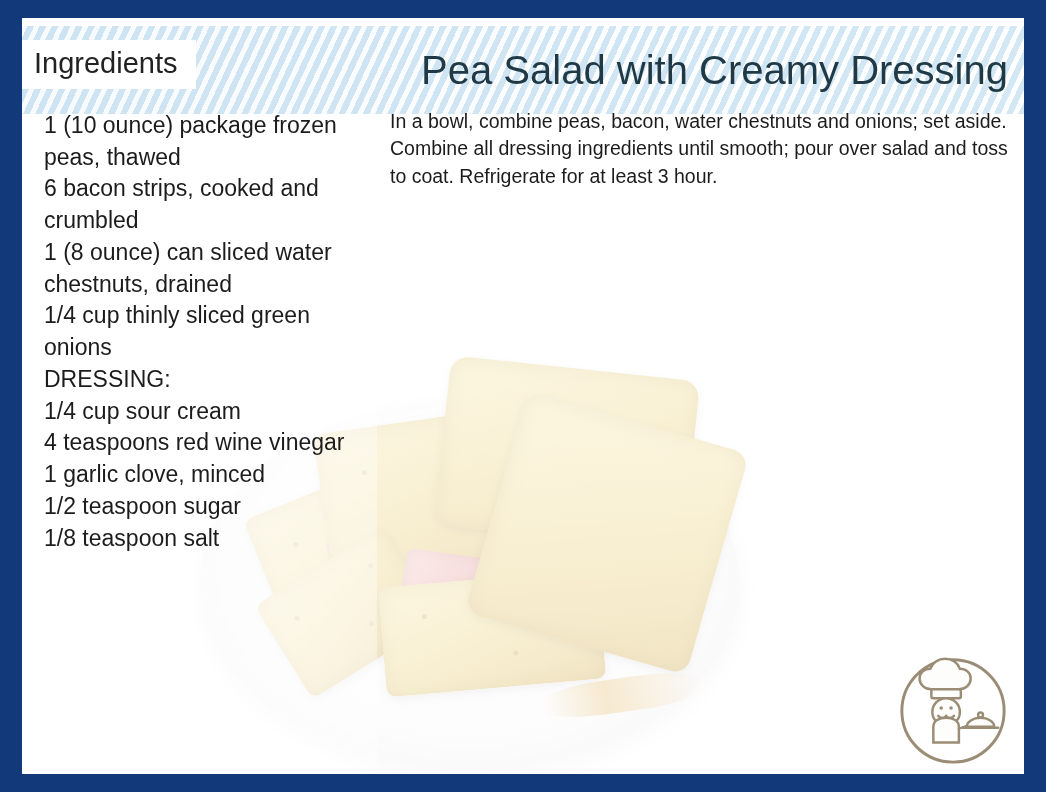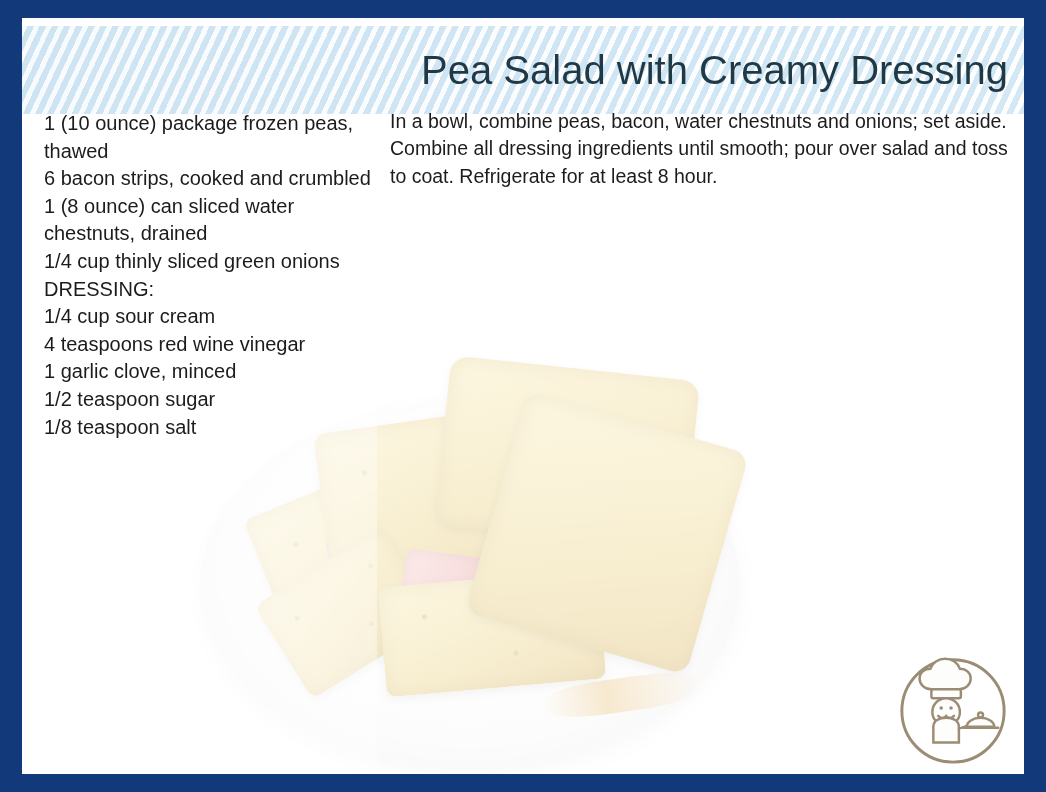--- a/index.html
+++ b/index.html
@@ -145,21 +145,21 @@
     line-height: 1;
     padding: 9px 18px 11px 12px;
     white-space: nowrap;
   }
   .tab-ingredients { left: 0px; top: 22px; }
   .tab-directions { left: 358px; top: 24px; }
 
   .body-text {
     position: absolute;
     color: #1c1c1c;
-    font-size: 20px;
+    font-size: 23px;
     line-height: 1.38;
     white-space: pre-wrap;
   }
   .ingredients-text {
     left: 22px;
     top: 92px;
     width: 330px;
   }
   .directions-text {
     left: 368px;
@@ -199,32 +199,33 @@
       <div class="ham h2 food"></div>
       <div class="toast t5 speck food"></div>
       <div class="toast t3 food"></div>
       <div class="toast t4 food"></div>
       <div class="drizzle"></div>
     </div>
 
     <div class="panel panel-ingredients"></div>
     <div class="panel panel-directions"></div>
 
+    <div class="tab tab-ingredients">Ingredients</div>
 
     <div class="body-text ingredients-text">1 (10 ounce) package frozen peas, thawed
 6 bacon strips, cooked and crumbled
 1 (8 ounce) can sliced water chestnuts, drained
 1/4 cup thinly sliced green onions
 DRESSING:
 1/4 cup sour cream
 4 teaspoons red wine vinegar
 1 garlic clove, minced
 1/2 teaspoon sugar
 1/8 teaspoon salt</div>
-    <div class="body-text directions-text">In a bowl, combine peas, bacon, water chestnuts and onions; set aside. Combine all dressing ingredients until smooth; pour over salad and toss to coat. Refrigerate for at least 8 hour.</div>
+    <div class="body-text directions-text">In a bowl, combine peas, bacon, water chestnuts and onions; set aside. Combine all dressing ingredients until smooth; pour over salad and toss to coat. Refrigerate for at least 3 hour.</div>
 
     <svg class="chef-logo" viewBox="0 0 120 120">
       <circle cx="60" cy="62" r="52" fill="none" stroke="#8a7a5e" stroke-width="3"></circle>
 
       <path d="M38 40c-7 0-12-5-12-11s5-10 11-10c2-6 8-10 15-10s13 4 15 10c6 0 11 4 11 10s-5 11-12 11z" fill="#fdfdfb" stroke="#8a7a5e" stroke-width="2.5"></path>
       <rect x="38" y="40" width="30" height="9" rx="2" fill="#fdfdfb" stroke="#8a7a5e" stroke-width="2.5"></rect>
 
       <circle cx="53" cy="63" r="14" fill="#fdfdfb" stroke="#8a7a5e" stroke-width="2.5"></circle>
       <circle cx="48" cy="59" r="1.8" fill="#8a7a5e"></circle>
       <circle cx="58" cy="59" r="1.8" fill="#8a7a5e"></circle>

